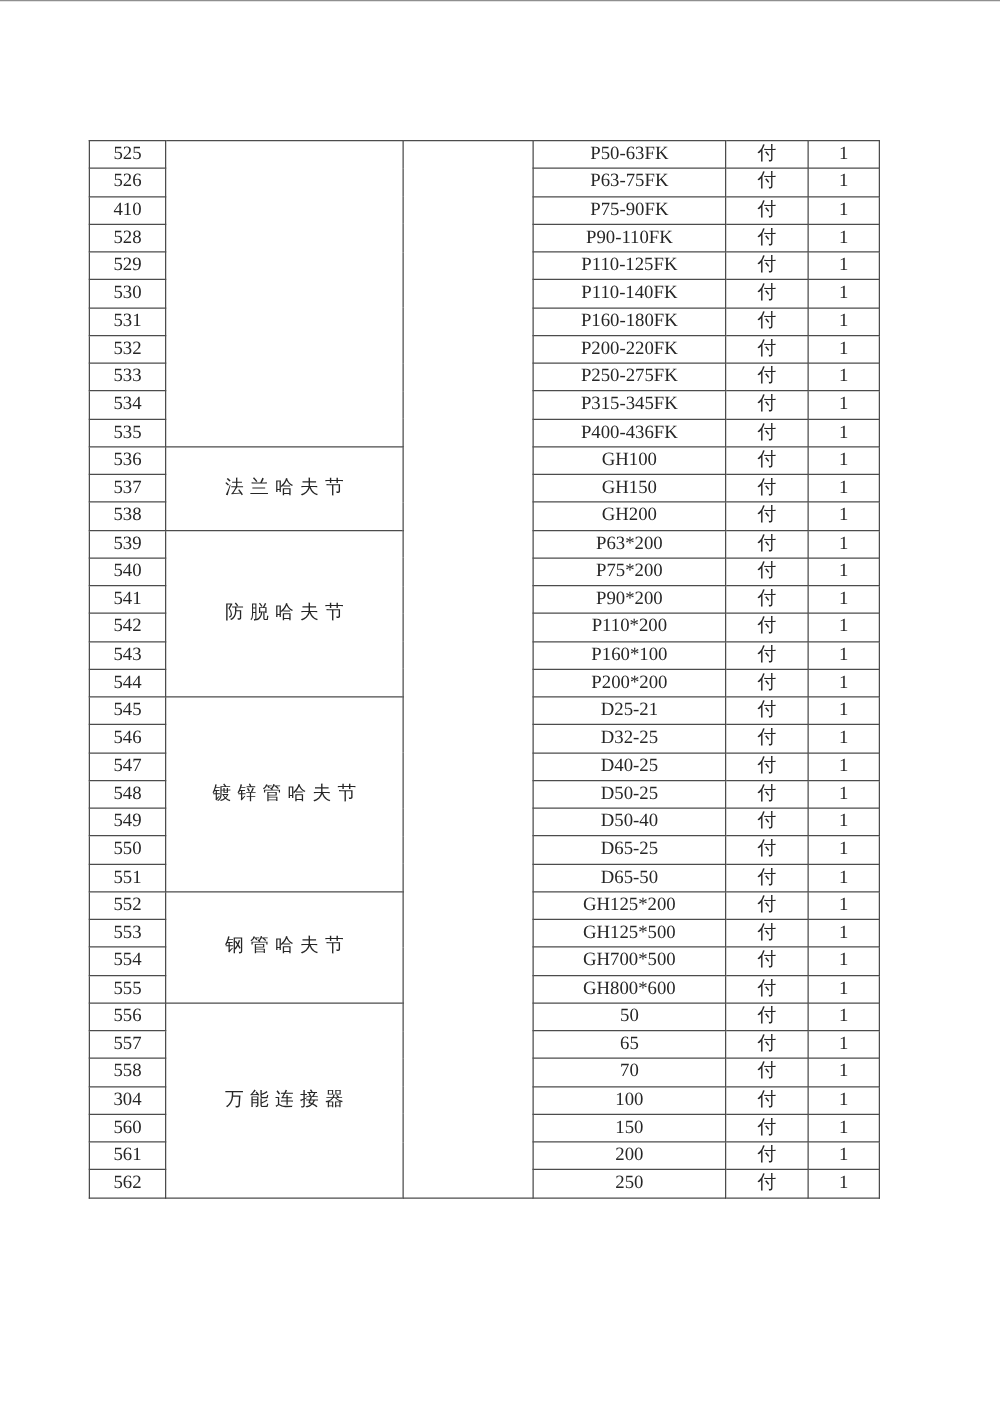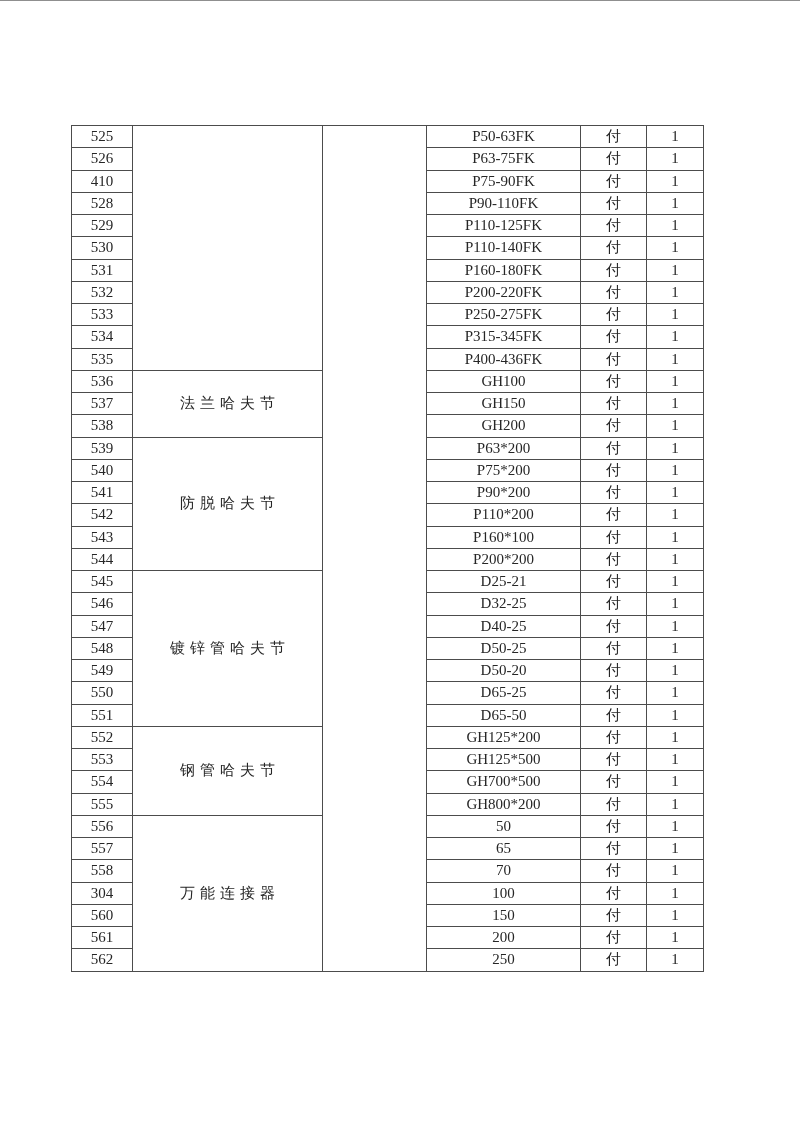--- a/index.html
+++ b/index.html
@@ -20,21 +20,21 @@
     position: absolute;
     top: 0;
     left: 0;
     width: 800px;
     height: 1px;
     background: #8f8f8f;
   }
   table.product-table {
     position: absolute;
     left: 71px;
-    top: 125px;
+    top: 112px;
     width: 632px;
     border-collapse: collapse;
     table-layout: fixed;
   }
   table.product-table td {
     border: 1px solid #4c4c4c;
     padding: 0;
     text-align: center;
     vertical-align: middle;
     font-size: 15px;
@@ -218,21 +218,21 @@
           <td class="col-qty">1</td>
         </tr>
         <tr>
           <td class="col-no">548</td>
           <td class="col-spec">D50-25</td>
           <td class="col-unit">付</td>
           <td class="col-qty">1</td>
         </tr>
         <tr>
           <td class="col-no">549</td>
-          <td class="col-spec">D50-20</td>
+          <td class="col-spec">D50-40</td>
           <td class="col-unit">付</td>
           <td class="col-qty">1</td>
         </tr>
         <tr>
           <td class="col-no">550</td>
           <td class="col-spec">D65-25</td>
           <td class="col-unit">付</td>
           <td class="col-qty">1</td>
         </tr>
         <tr>
@@ -255,21 +255,21 @@
           <td class="col-qty">1</td>
         </tr>
         <tr>
           <td class="col-no">554</td>
           <td class="col-spec">GH700*500</td>
           <td class="col-unit">付</td>
           <td class="col-qty">1</td>
         </tr>
         <tr>
           <td class="col-no">555</td>
-          <td class="col-spec">GH800*200</td>
+          <td class="col-spec">GH800*600</td>
           <td class="col-unit">付</td>
           <td class="col-qty">1</td>
         </tr>
         <tr>
           <td class="col-no">556</td>
           <td class="col-category" rowspan="7">万能连接器</td>
           <td class="col-spec">50</td>
           <td class="col-unit">付</td>
           <td class="col-qty">1</td>
         </tr>

